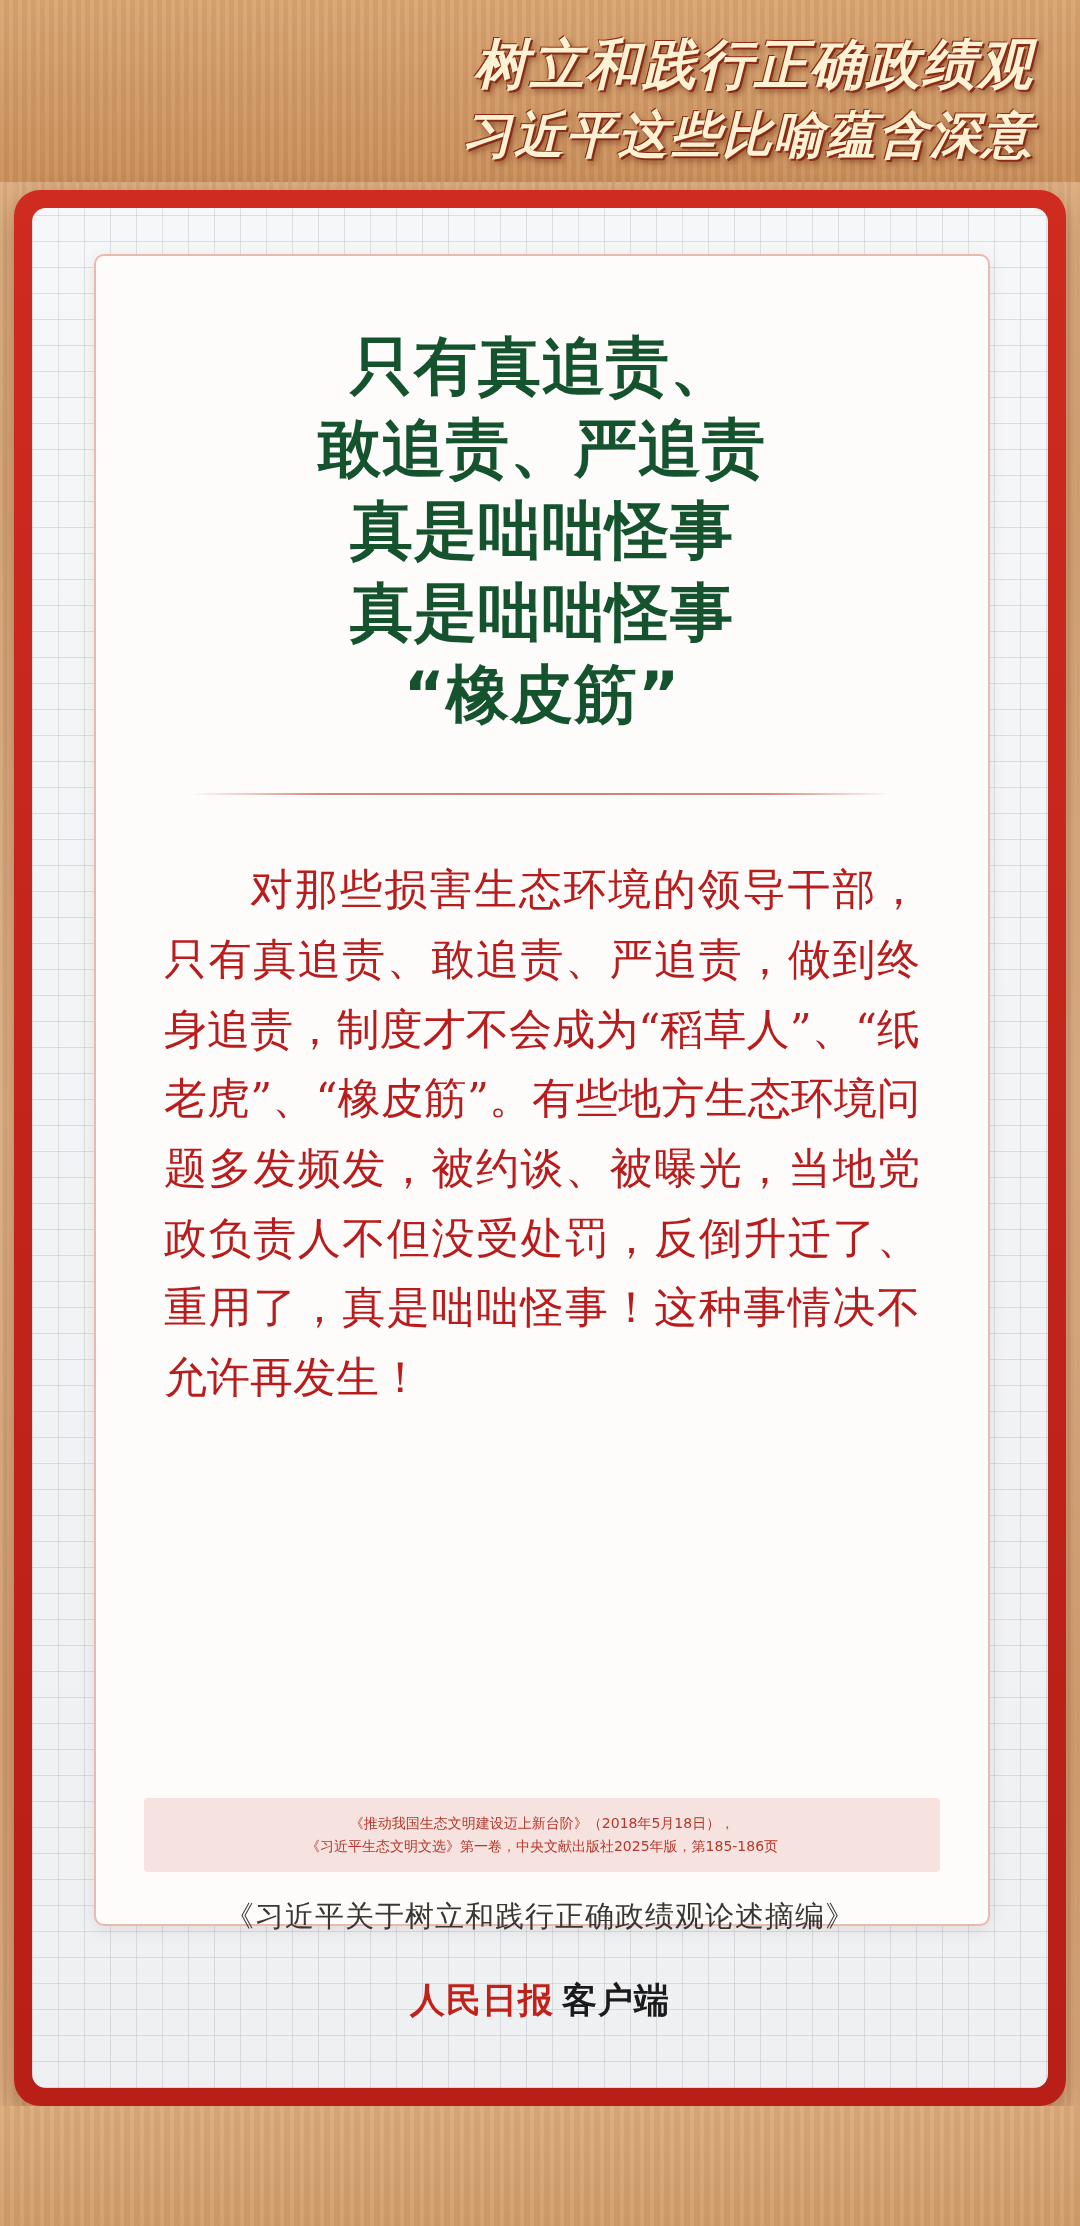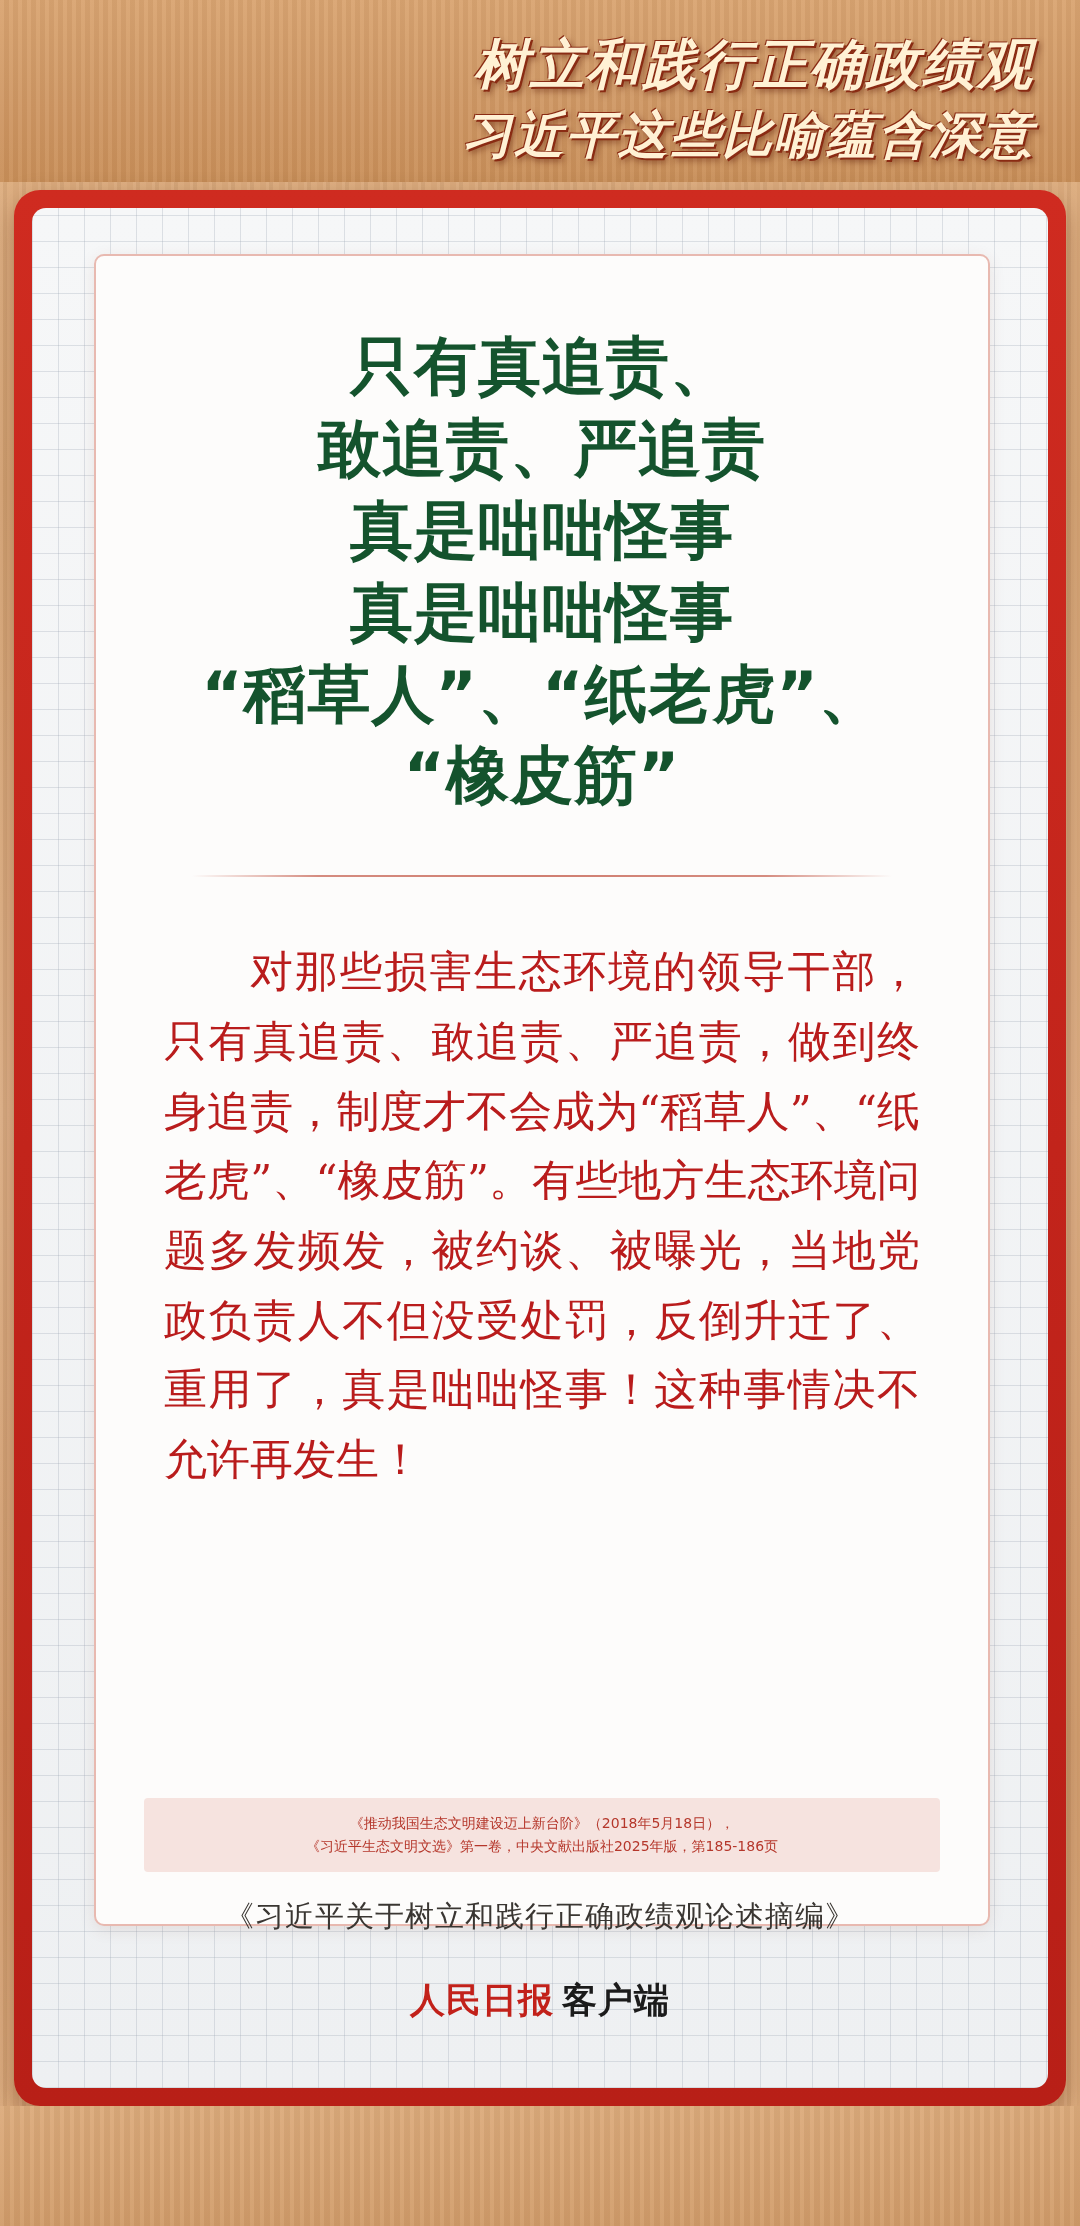--- a/index.html
+++ b/index.html
@@ -238,21 +238,20 @@
   <div class="red-card">
     <div class="sheet">
 
       <div class="panel">
 
         <div class="headline">
           <div>只有真追责、</div>
           <div>敢追责、严追责</div>
           <div>真是咄咄怪事</div>
           <div>真是咄咄怪事</div>
-          <div>“稻草人”、“纸老虎”、</div>
           <div>“橡皮筋”</div>
         </div>
 
         <div class="divider"></div>
 
         <div class="body-text">对那些损害生态环境的领导干部，只有真追责、敢追责、严追责，做到终身追责，制度才不会成为“稻草人”、“纸老虎”、“橡皮筋”。有些地方生态环境问题多发频发，被约谈、被曝光，当地党政负责人不但没受处罚，反倒升迁了、重用了，真是咄咄怪事！这种事情决不允许再发生！</div>
 
         <div class="source">
           <div>《推动我国生态文明建设迈上新台阶》（2018年5月18日），</div>
           <div>《习近平生态文明文选》第一卷，中央文献出版社2025年版，第185-186页</div>

